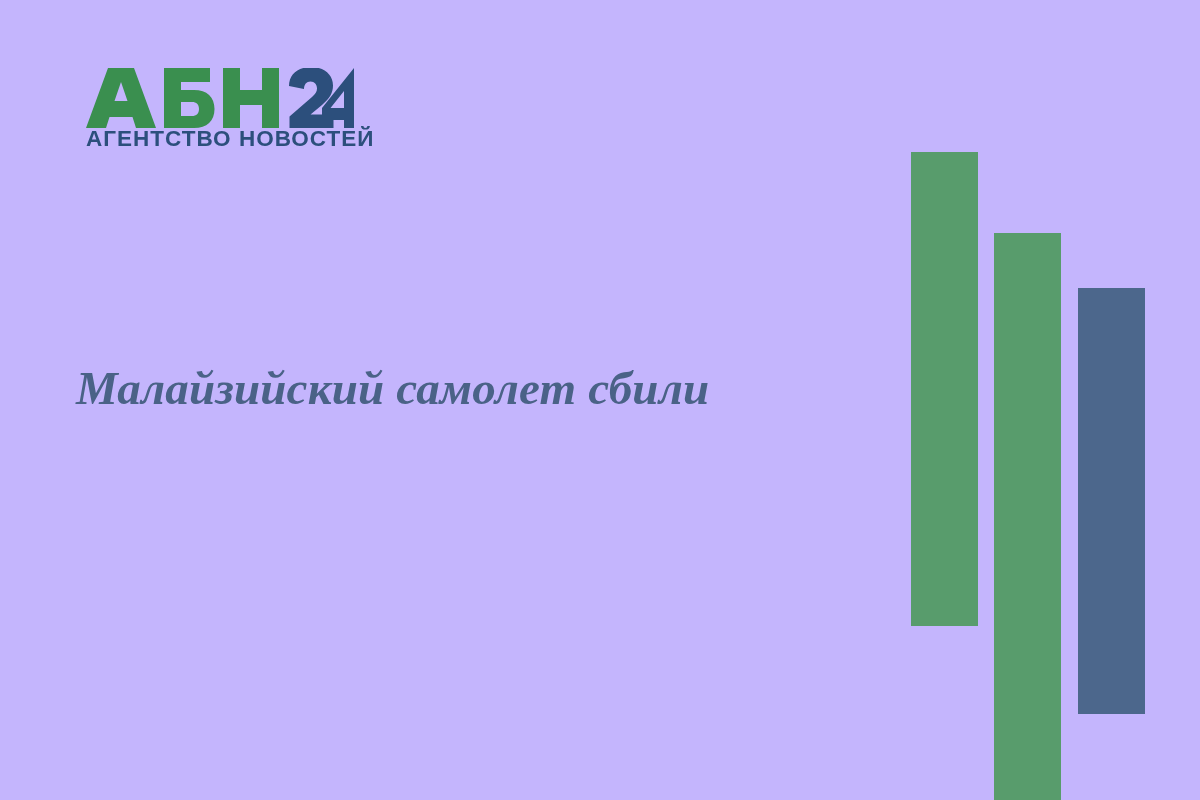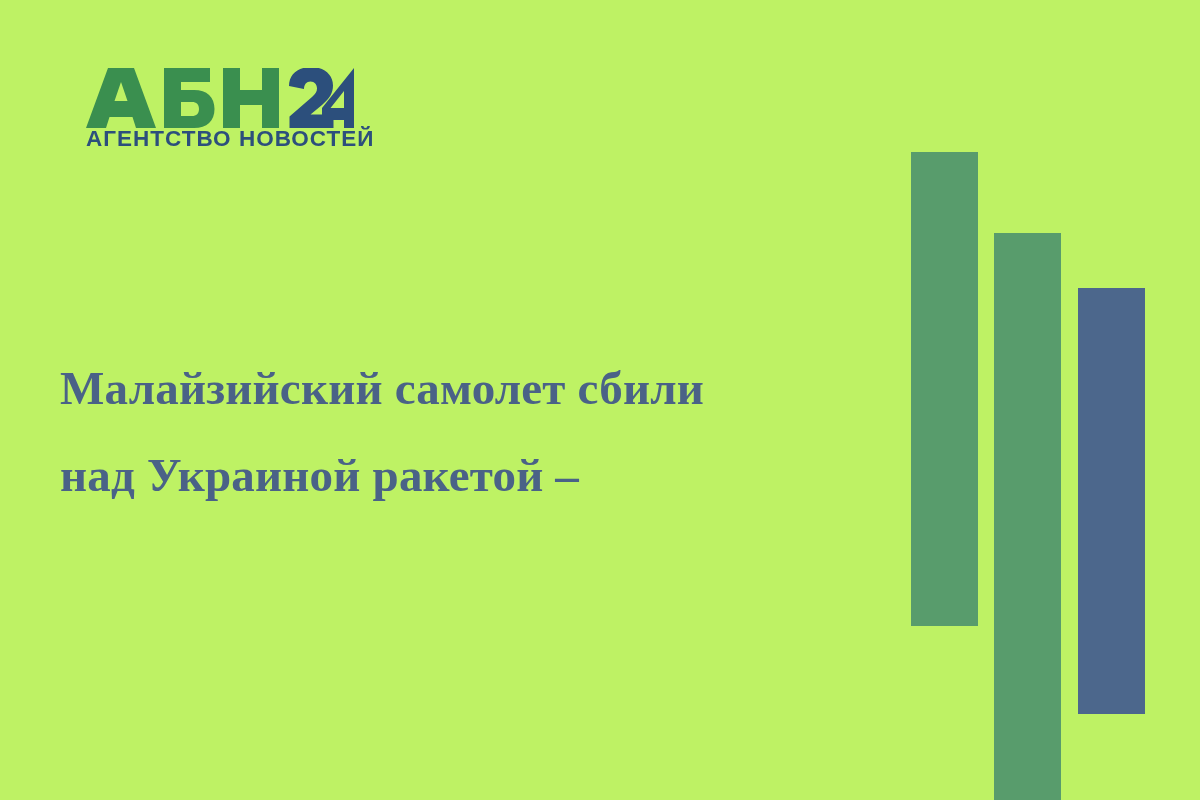--- a/index.html
+++ b/index.html
@@ -84,39 +84,40 @@
     font-weight: 700;
     letter-spacing: 1.0px;
     color: #2c4f7c;
     white-space: nowrap;
     line-height: 26px;
   }
 
   
   #headline {
     position: absolute;
-    left: 60px;
+    left: 76px;
     top: 345px;
     width: 800px;
+    font-style: italic;
   }
   .headline-line {
     display: block;
     font-family: "Liberation Serif", "DejaVu Serif", serif;
     font-size: 47px;
     font-weight: 700;
     color: #4a6287;
     line-height: 87px;
     letter-spacing: 0.2px;
     white-space: nowrap;
   }
 </style>
 </head>
 <body style="background: rgb(235, 235, 235);">
 
-<div id="card" style="background: #bef264;">
+<div id="card" style="background: #c4b5fd;">
 
   <div id="bar-group">
     <div class="deco-bar" id="deco-bar-1" style="left: 911px; top: 152px; width: 67px; height: 474px; background: rgb(88, 156, 108);"></div>
     <div class="deco-bar" id="deco-bar-2" style="left: 994px; top: 233px; width: 67px; height: 567px; background: rgb(88, 156, 108);"></div>
     <div class="deco-bar" id="deco-bar-3" style="left: 1078px; top: 288px; width: 67px; height: 426px; background: rgb(76, 103, 140);"></div>
   </div>
 
   <div id="logo">
     <svg id="logo-mark" viewBox="0 0 268 60" xmlns="http://www.w3.org/2000/svg" aria-hidden="true">
 
@@ -133,16 +134,15 @@
 
       <path d="M268 0 L236 40 V52 H258 V60 H268 V0 Z M258 40 H244.5 L258 23 Z" fill="#2c4f7c"></path>
     </svg>
     <div id="logo-wordmark">
       <span id="logo-wordmark-text" style="color: rgb(44, 79, 124);">АГЕНТСТВО НОВОСТЕЙ</span>
     </div>
   </div>
 
   <div id="headline">
     <span class="headline-line" style="color: rgb(74, 98, 135);">Малайзийский самолет сбили</span>
-    <span class="headline-line" style="color: rgb(74, 98, 135);">над Украиной ракетой –</span>
   </div>
 
 </div>
 
 </body></html>

